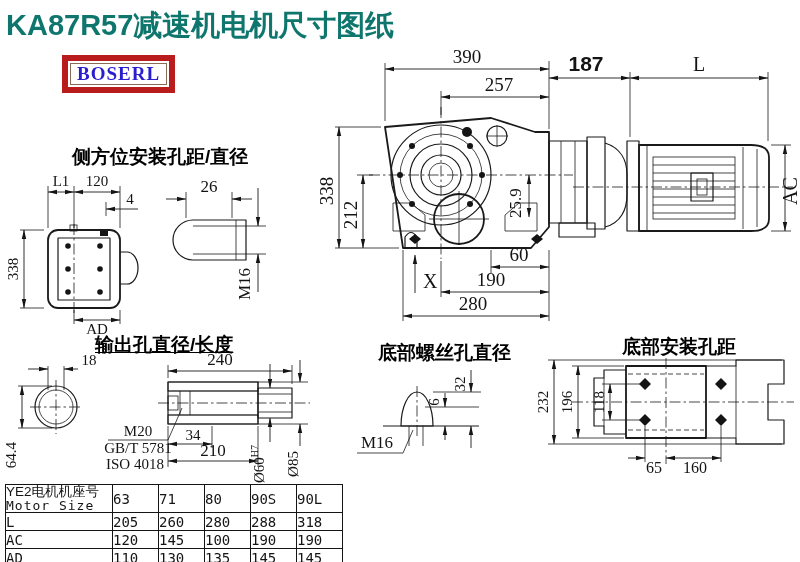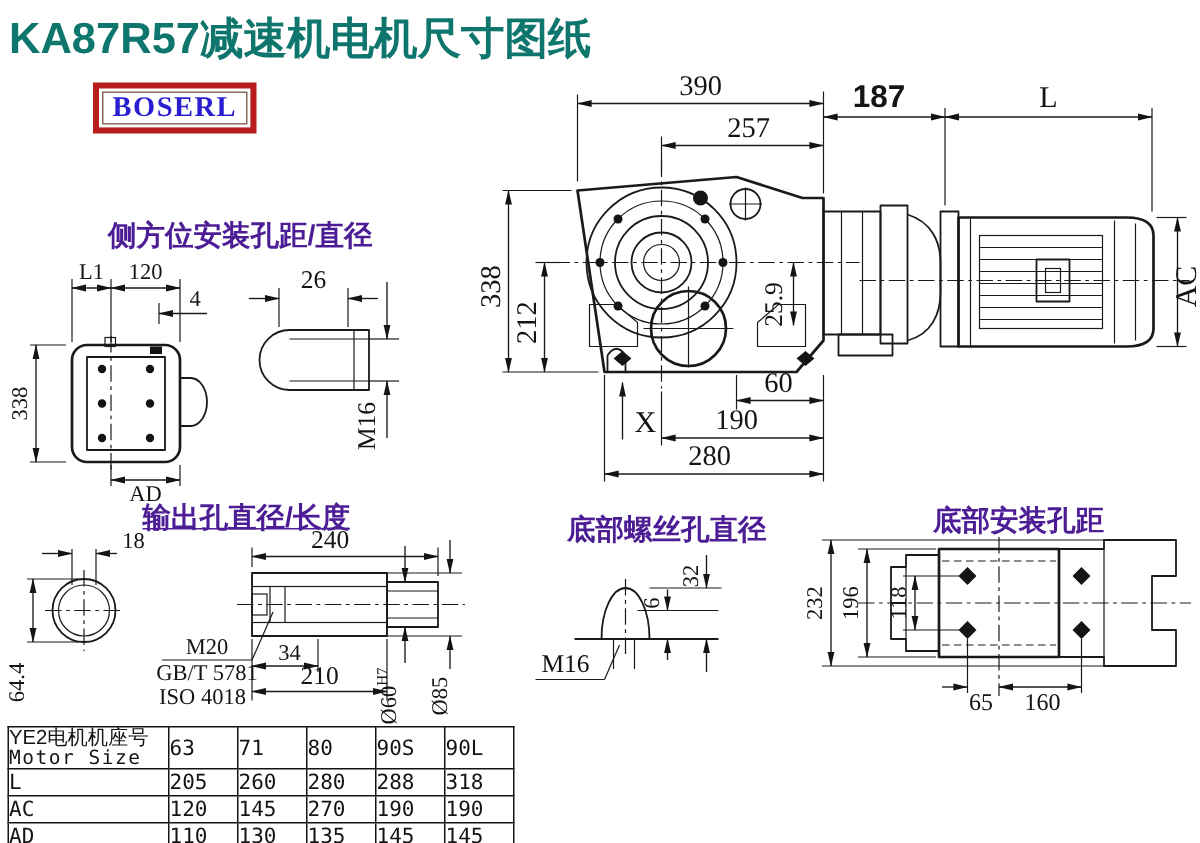--- a/index.html
+++ b/index.html
@@ -1,23 +1,23 @@
 <!DOCTYPE html>
 <html><head>
 <meta charset="utf-8">
 <style>
   html,body{margin:0;padding:0;background:#fff;}
   #canvas{position:relative;width:800px;height:562px;background:#fff;overflow:hidden;
           font-family:"Liberation Sans",sans-serif;color:#141414;}
   .abs{position:absolute;}
   #title{left:6px;top:6px;font-size:29px;font-weight:bold;color:#0f766e;letter-spacing:0px;white-space:nowrap;}
-  #logo{left:62px;top:55px;border:4px solid #b91c1c;box-shadow:inset 0 0 0 2px #fff,inset 0 0 0 3px #8a6a58;
+  #logo{left:62px;top:55px;border:6px solid #b91c1c;box-shadow:inset 0 0 0 2px #fff,inset 0 0 0 3px #8a6a58;
         padding:2px 9px;color:#2a1fd0;font-family:"Liberation Serif",serif;font-weight:bold;
         font-size:19px;letter-spacing:1px;background:#fff;}
-  .red-label{color:#4c1d95;font-weight:bold;font-size:19px;white-space:nowrap;}
+  .red-label{color:#000000;font-weight:bold;font-size:19px;white-space:nowrap;}
   svg{position:absolute;overflow:visible;}
   .o{fill:none;stroke:#1a1a1a;stroke-width:1.8;stroke-linejoin:round;}
   .o2{fill:none;stroke:#1a1a1a;stroke-width:1.2;stroke-linejoin:round;}
   .thin{fill:none;stroke:#1a1a1a;stroke-width:0.8;}
   .dim{fill:none;stroke:#1a1a1a;stroke-width:0.9;}
   .cl{fill:none;stroke:#1a1a1a;stroke-width:0.8;stroke-dasharray:11 3 2.5 3;}
   .hid{stroke-dasharray:5 3;}
   .dot{fill:#141414;stroke:none;}
   text{font-family:"Liberation Serif",serif;fill:#141414;font-size:16px;}
   .t15{font-size:15px;} .t17{font-size:17px;} .t19{font-size:19px;} .t20{font-size:20px;}
@@ -330,21 +330,21 @@
       <td>205</td>
       <td>260</td>
       <td>280</td>
       <td>288</td>
       <td>318</td>
     </tr>
     <tr class="datarow">
       <td>AC</td>
       <td>120</td>
       <td>145</td>
-      <td>270</td>
+      <td>100</td>
       <td>190</td>
       <td>190</td>
     </tr>
     <tr class="datarow">
       <td>AD</td>
       <td>110</td>
       <td>130</td>
       <td>135</td>
       <td>145</td>
       <td>145</td>

